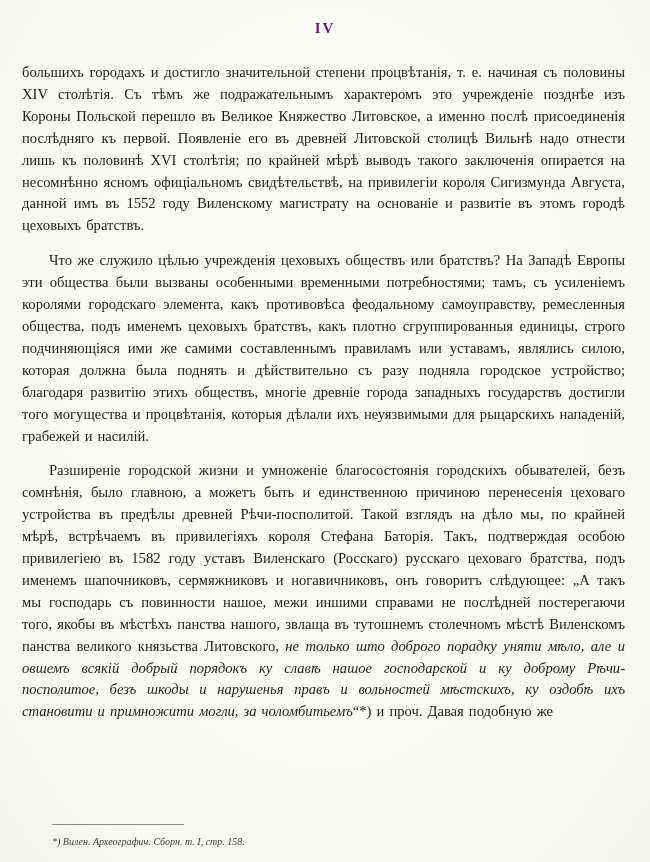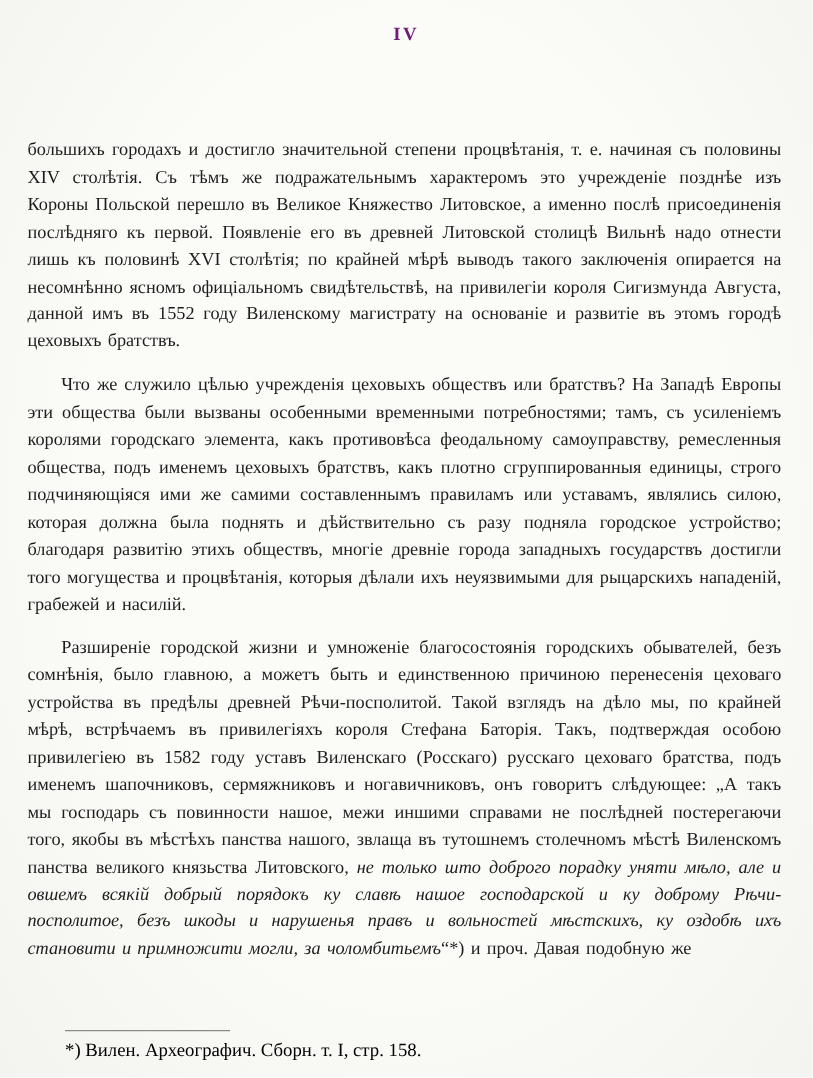--- a/index.html
+++ b/index.html
@@ -35,42 +35,42 @@
     font-size: 14.6px;
     line-height: 21.9px;
     word-spacing: 1.4px;
   }
   .para {
     margin: 0 0 13px 0;
     text-indent: 27px;
   }
   .para.no-indent {
     text-indent: 0;
-    margin-top: 48px;
   }
   .quote-italic {
   }
   .footnote-area {
     position: absolute;
     left: 22px;
     right: 25px;
     bottom: 12px;
   }
   .footnote-rule {
     width: 132px;
     height: 1px;
     background: #8a8a86;
     margin: 0 0 8px 30px;
   }
   .footnote-text {
     margin: 0;
-    font-size: 15px;
+    font-size: 10px;
     line-height: 17px;
     text-indent: 30px;
-    color: #000000;
+    color: #404040;
+    font-style: italic;
   }
 </style>
 </head>
 <body>
 
 <div class="page">
 
   <div class="page-number">IV</div>
 
   <div class="text-block">

